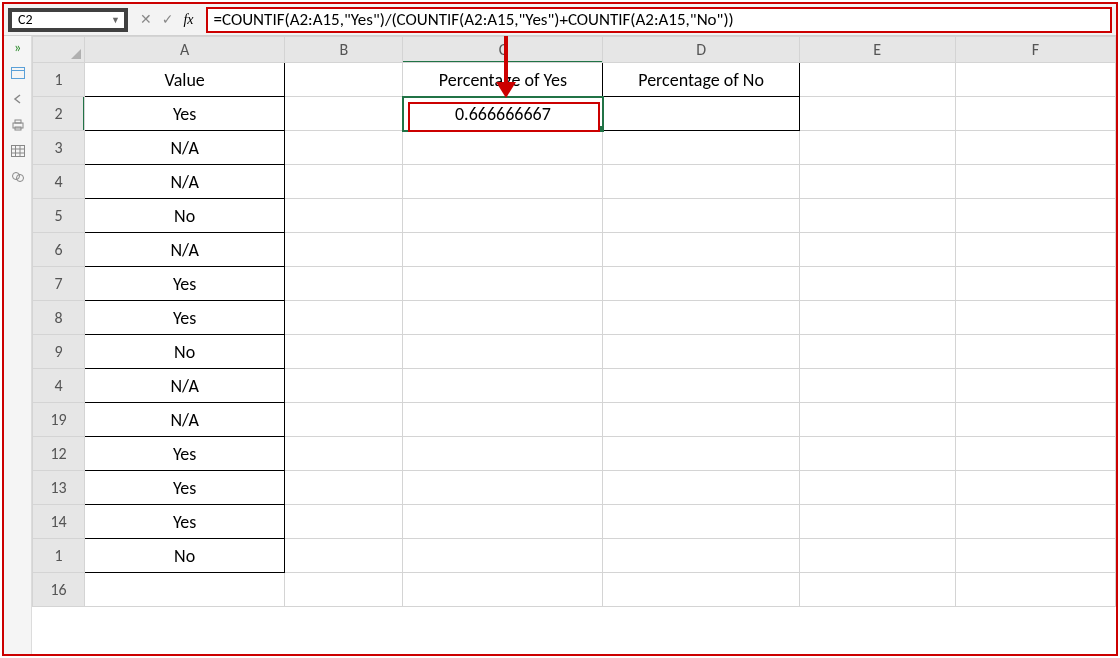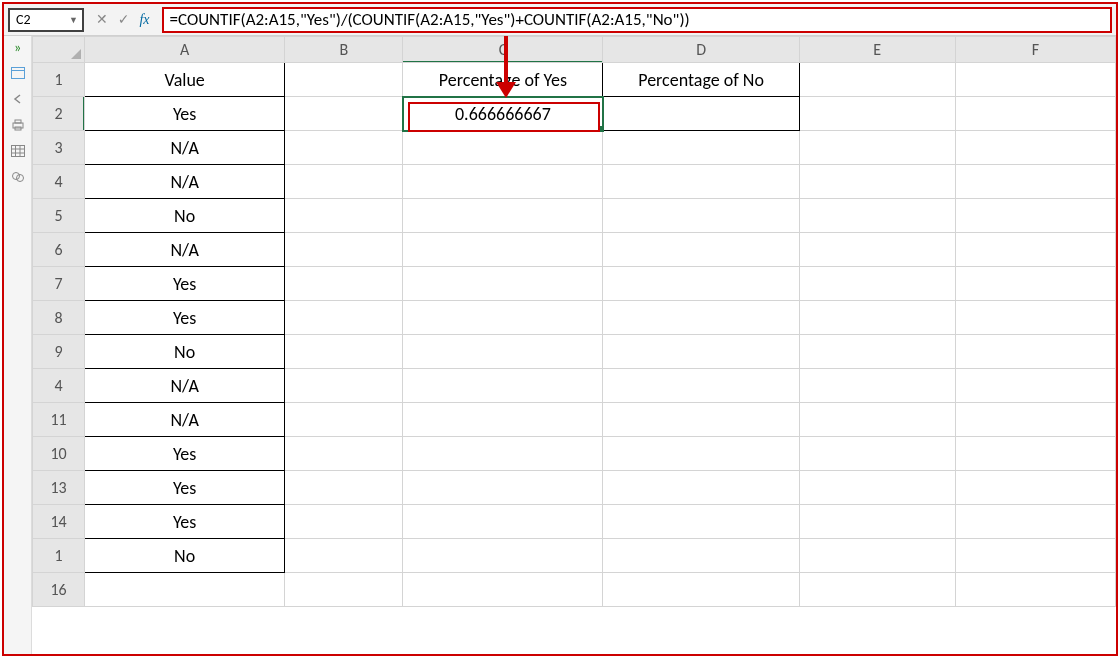--- a/index.html
+++ b/index.html
@@ -28,40 +28,40 @@
     height: 32px;
     background: #f3f3f3;
     border-bottom: 1px solid #d0d0d0;
     padding: 0 4px;
     gap: 6px;
   }
   .namebox {
     display: flex;
     align-items: center;
     background: #fff;
-    border: 2px solid #404040;
+    border: 4px solid #404040;
     height: 24px;
-    width: 76px;
+    width: 120px;
     justify-content: space-between;
     padding: 0 4px 0 6px;
     font-size: 14px;
   }
   .namebox .dd {
     font-size: 9px; color: #666;
   }
   .fbar-icons {
     display: flex; align-items: center; gap: 10px;
     color: #888;
     font-size: 14px;
     padding: 0 6px;
   }
   .fbar-icons .fx {
     font-style: italic;
     font-family: 'Times New Roman', serif;
-    color: #0369a1;
+    color: #000000;
     font-size: 14px;
   }
   .formula-wrap {
     flex: 1;
     display: flex;
     align-items: center;
     height: 26px;
     border: 2px solid #c00;
     background: #fff;
     padding: 0 6px;
@@ -384,30 +384,30 @@
           <tr>
             <th class="rowh">4</th>
             <td class="data-border">N/A</td>
             <td></td>
               <td></td>
               <td></td>
               <td></td>
               <td></td>
           </tr>
           <tr>
-            <th class="rowh">11</th>
+            <th class="rowh">19</th>
             <td class="data-border">N/A</td>
             <td></td>
               <td></td>
               <td></td>
               <td></td>
               <td></td>
           </tr>
           <tr>
-            <th class="rowh">10</th>
+            <th class="rowh">12</th>
             <td class="data-border">Yes</td>
             <td></td>
               <td></td>
               <td></td>
               <td></td>
               <td></td>
           </tr>
           <tr>
             <th class="rowh">13</th>
             <td class="data-border">Yes</td>

